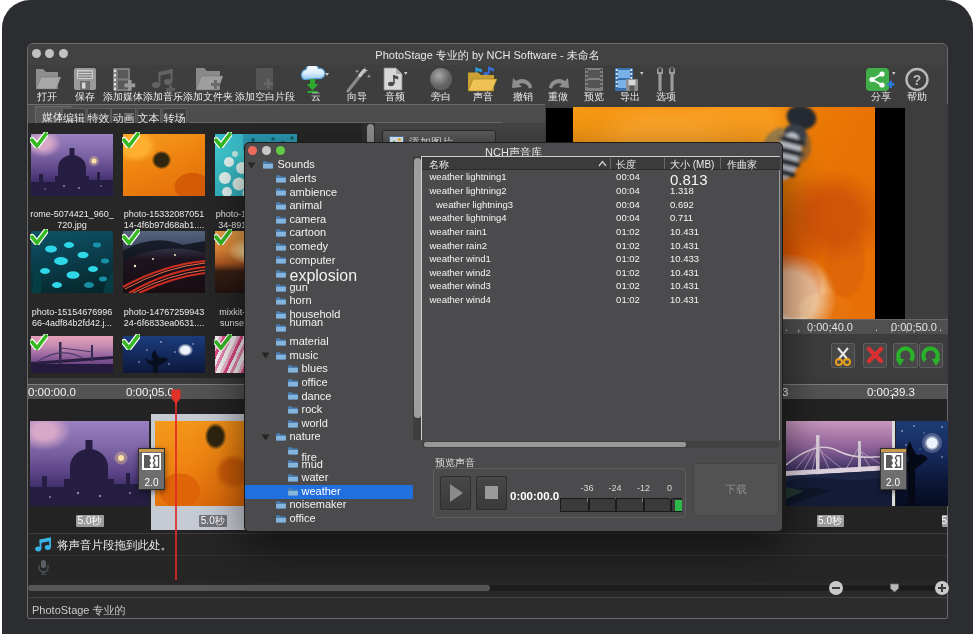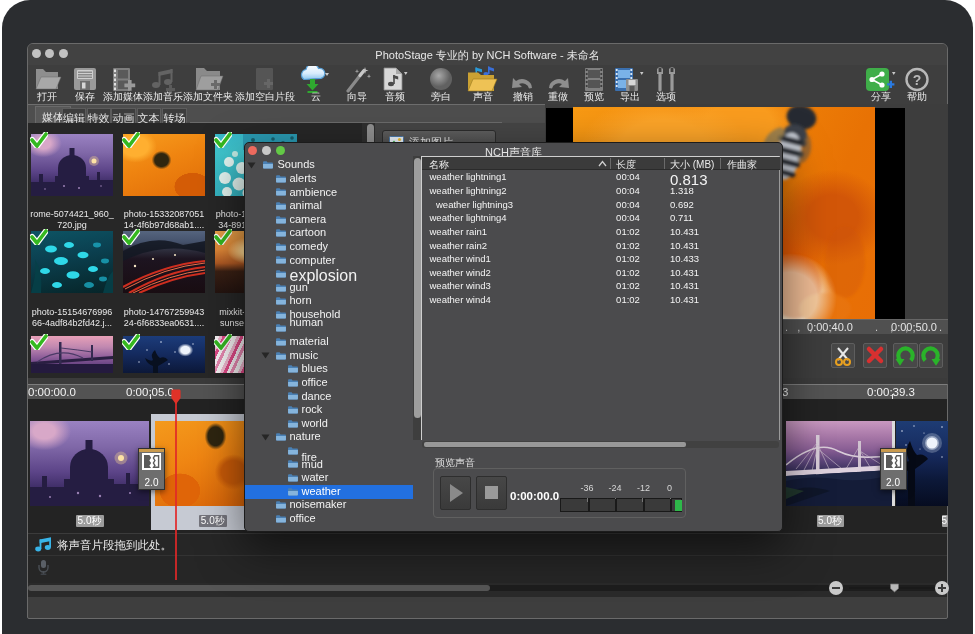--- a/index.html
+++ b/index.html
@@ -650,20 +650,23 @@
     </svg>
   <div style="position:absolute;left:829px;top:580.5px;width:14px;height:14px;border-radius:50%;background:#cacaca;"></div>
   <div style="position:absolute;left:832px;top:586.5px;width:8px;height:2px;background:#3a3a3a;"></div>
   <div style="position:absolute;left:934.5px;top:580.5px;width:14px;height:14px;border-radius:50%;background:#cacaca;"></div>
   <div style="position:absolute;left:937.5px;top:586.5px;width:8px;height:2px;background:#3a3a3a;"></div>
   <div style="position:absolute;left:940.5px;top:583.5px;width:2px;height:8px;background:#3a3a3a;"></div>
   <div class="redline"></div>
   <svg class="pin" style="left:171px;" width="10" height="16" viewBox="0 0 10 16">
       <path d="M1.8 0.5 h6.4 a1.4 1.4 0 0 1 1.4 1.4 v7 L5 15.2 L0.4 8.9 v-7 A1.4 1.4 0 0 1 1.8 0.5 Z" fill="#e03228"></path>
     </svg>
+  <div class="statusbar">
+      <span style="position:absolute;left:4px;top:5px;">PhotoStage 专业的</span>
+    </div>
 
   <div class="dlg"></div>
   <div class="ddot" style="left:247.5px;background:#ed6a5e;"></div>
   <div class="ddot" style="left:261.5px;background:#c8c8c8;"></div>
   <div class="ddot" style="left:275.5px;background:#63c946;"></div>
   <div class="dtitle">NCH声音库</div>
   <div class="treesel"></div>
   <div id="tree"></div>
   <svg style="position:absolute;left:247px;top:161.6px;" width="9" height="7">
       <path d="M0.5 0.5 h8 l-4 6 z" fill="#262626"></path>
@@ -877,13 +880,14 @@
   <div class="meter"></div>
   <div style="position:absolute;left:587px;top:498px;width:1px;height:4px;background:#777;"></div>
   <div style="position:absolute;left:614.7px;top:498px;width:1px;height:4px;background:#777;"></div>
   <div style="position:absolute;left:642px;top:498px;width:1px;height:4px;background:#777;"></div>
   <div style="position:absolute;left:669.7px;top:498px;width:1px;height:4px;background:#777;"></div>
   <div style="position:absolute;left:587.5px;top:499px;width:2px;height:12px;background:#1a1a1a;"></div>
   <div style="position:absolute;left:615px;top:499px;width:2px;height:12px;background:#1a1a1a;"></div>
   <div style="position:absolute;left:642.5px;top:499px;width:2px;height:12px;background:#1a1a1a;"></div>
   <div style="position:absolute;left:670px;top:499px;width:2px;height:12px;background:#1a1a1a;"></div>
   <div style="position:absolute;left:675px;top:499.5px;width:6.5px;height:11.5px;background:#2eb84a;"></div>
+  <div class="dlbtn">下载</div>
 </div>
 
 </body></html>

